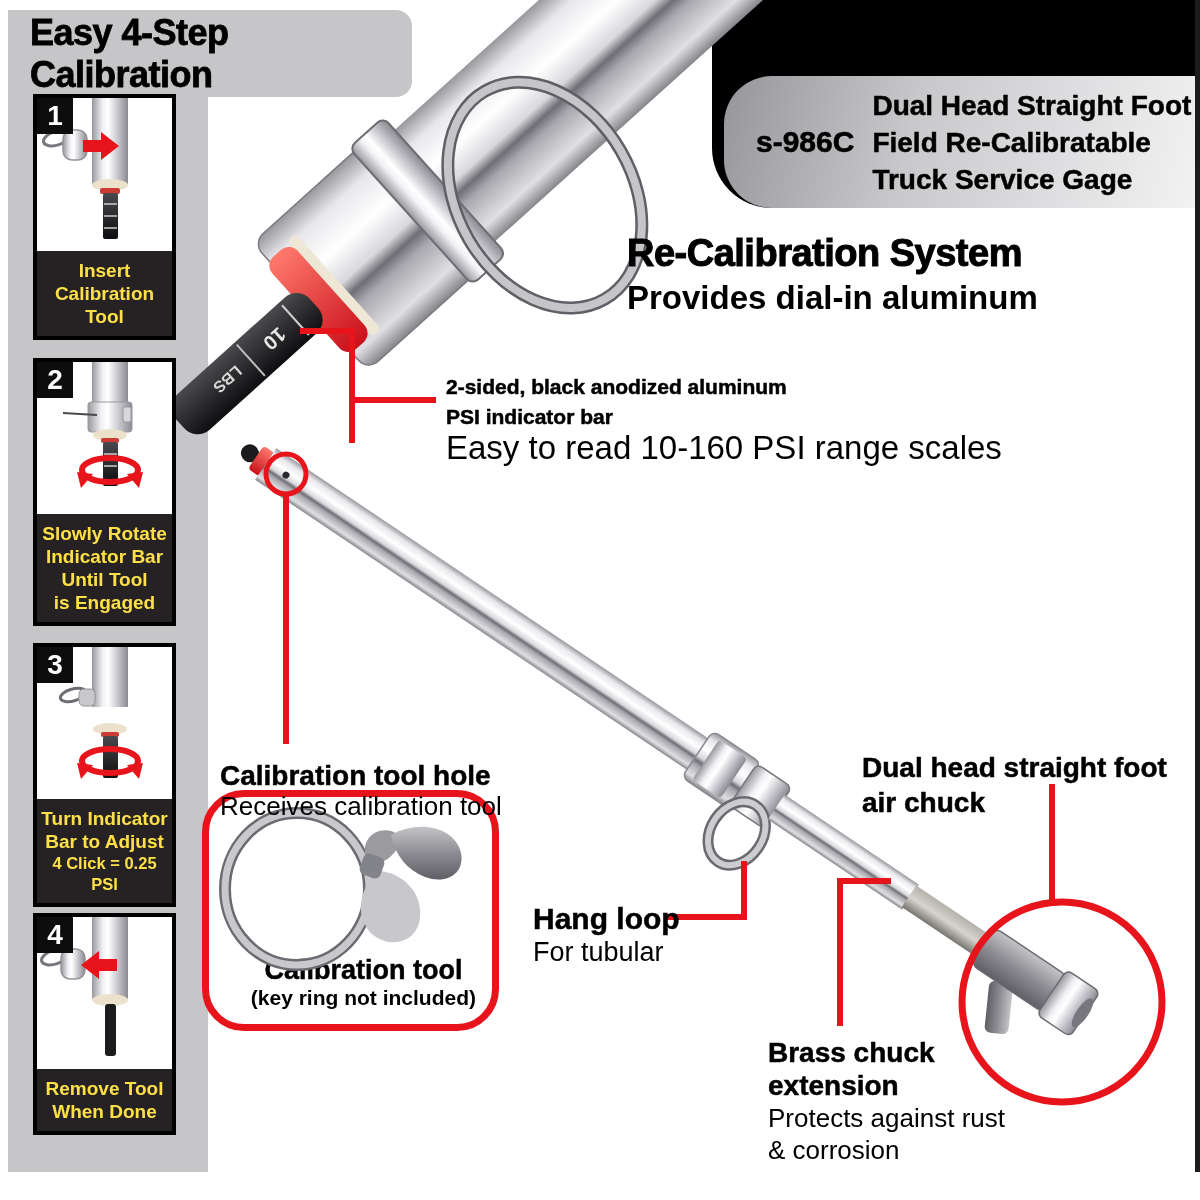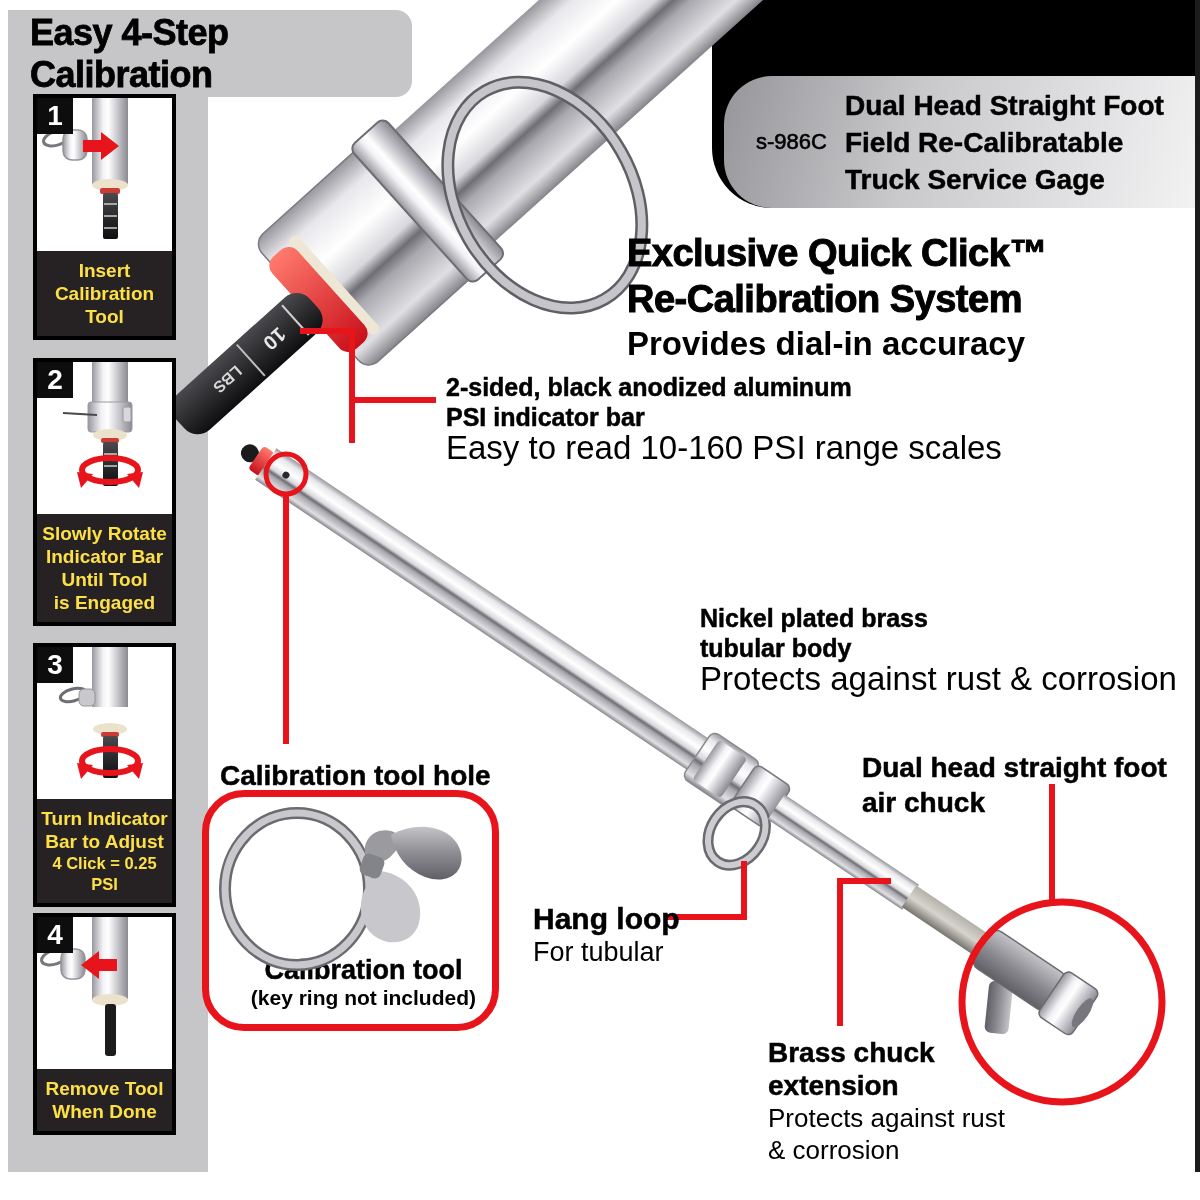--- a/index.html
+++ b/index.html
@@ -11,37 +11,37 @@
   #title-banner{left:8px;top:10px;width:404px;height:87px;background:#c6c6c8;
                 border-radius:0 16px 16px 0;z-index:1;display:flex;align-items:center;}
   #title-banner .t{font-size:36px;font-weight:800;padding-left:22px;letter-spacing:-0.5px;
                    -webkit-text-stroke:0.8px #000;}
   #black-box{left:712px;top:-20px;width:488px;height:228px;background:#000;
              border-bottom-left-radius:60px;z-index:1;}
   #silver-box{left:724px;top:76px;width:476px;height:132px;z-index:2;
               background:linear-gradient(105deg,#96969a 0%,#c9c9cc 40%,#f3f3f4 100%);
               border-top-left-radius:48px;border-bottom-left-radius:48px;
               display:flex;align-items:center;}
-  #silver-box .model{font-size:22px;font-weight:400;padding:0 18px 0 32px;-webkit-text-stroke:0.6px #000;}
+  #silver-box .model{font-size:30px;font-weight:700;padding:0 18px 0 32px;-webkit-text-stroke:0.6px #000;}
   #silver-box .pname{font-size:28px;font-weight:800;line-height:37px;-webkit-text-stroke:0.5px #000;}
   #border-bottom{left:0;top:1193px;width:1200px;height:7px;background:#1c1c1c;z-index:9;}
   #border-right{left:1195px;top:0;width:5px;height:1200px;background:#1c1c1c;z-index:9;}
   
   .step-card{position:absolute;left:33px;width:135px;border:4px solid #000;background:#fff;z-index:3;}
   .step-img{position:relative;width:127px;background:#fff;overflow:hidden;}
   .step-num{position:absolute;left:0;top:0;width:36px;height:36px;background:#0d0d0d;color:#fff;
             font-size:28px;font-weight:800;display:flex;align-items:center;justify-content:center;z-index:2;}
   .step-label{background:#262223;color:#fde047;text-align:center;font-weight:800;font-size:19px;
               line-height:23px;padding:8px 2px;}
   .step-sub{font-size:16.5px;line-height:21px;}
   
   .headline-strong{font-size:38px;font-weight:800;line-height:46px;letter-spacing:-0.5px;
                    -webkit-text-stroke:1px #000;}
   .headline-sub{font-size:33px;font-weight:700;line-height:44px;}
-  .co-title{font-size:25px;font-weight:800;line-height:30px;-webkit-text-stroke:0.5px #000;}
+  .co-title{font-size:21px;font-weight:800;line-height:30px;-webkit-text-stroke:0.5px #000;}
   .co-desc{font-size:33px;font-weight:400;line-height:31px;}
   .txt{z-index:5;}
   
   #cal-tool-box{left:202px;top:790px;width:283px;height:227px;background:#fff;border:7px solid #e8141b;
                 border-radius:42px;z-index:3;}
   #cal-tool-box .lbl{position:absolute;right:16px;bottom:14px;text-align:center;}
   #cal-tool-box .lbl .l1{font-size:27px;font-weight:800;-webkit-text-stroke:0.5px #000;}
   #cal-tool-box .lbl .l2{font-size:21px;font-weight:800;}
   svg{display:block;}
   #art{left:0;top:0;z-index:2;pointer-events:none;}
@@ -252,39 +252,34 @@
         <polygon points="80,42 62,42 62,34 44,48 62,62 62,54 80,54" fill="#e8141b"></polygon>
       </svg>
     </div>
     <div class="step-label">
       <div>Remove Tool</div>
       <div>When Done</div>
     </div>
   </div>
 
   <div class="abs txt" style="left:627px;top:230px;">
-    <div class="headline-strong">Exclusive Quick Click™</div>
     <div class="headline-strong">Re-Calibration System</div>
-    <div class="headline-sub">Provides dial-in accuracy</div>
+    <div class="headline-sub">Provides dial-in aluminum</div>
   </div>
 
   <div class="abs txt" style="left:446px;top:372px;">
     <div class="co-title">2-sided, black anodized aluminum</div>
     <div class="co-title">PSI indicator bar</div>
     <div class="co-desc">Easy to read 10-160 PSI range scales</div>
   </div>
 
-  <div class="abs txt" style="left:700px;top:603px;">
-    <div class="co-title">Nickel plated brass</div>
-    <div class="co-title">tubular body</div>
-    <div class="co-desc">Protects against rust &amp; corrosion</div>
-  </div>
 
   <div class="abs txt" style="left:220px;top:720px;">
     <div class="co-title" style="font-size:28px;margin-top:41px;">Calibration tool hole</div>
+    <div class="co-desc" style="font-size:26px;">Receives calibration tool</div>
   </div>
 
   <div class="abs txt" style="left:862px;top:750px;">
     <div class="co-title" style="font-size:28px;line-height:35px;">Dual head straight foot</div>
     <div class="co-title" style="font-size:28px;line-height:35px;">air chuck</div>
   </div>
 
   <div class="abs txt" style="left:533px;top:900px;">
     <div class="co-title" style="font-size:30px;line-height:37px;">Hang loop</div>
     <div class="co-desc" style="font-size:27px;">For tubular</div>

